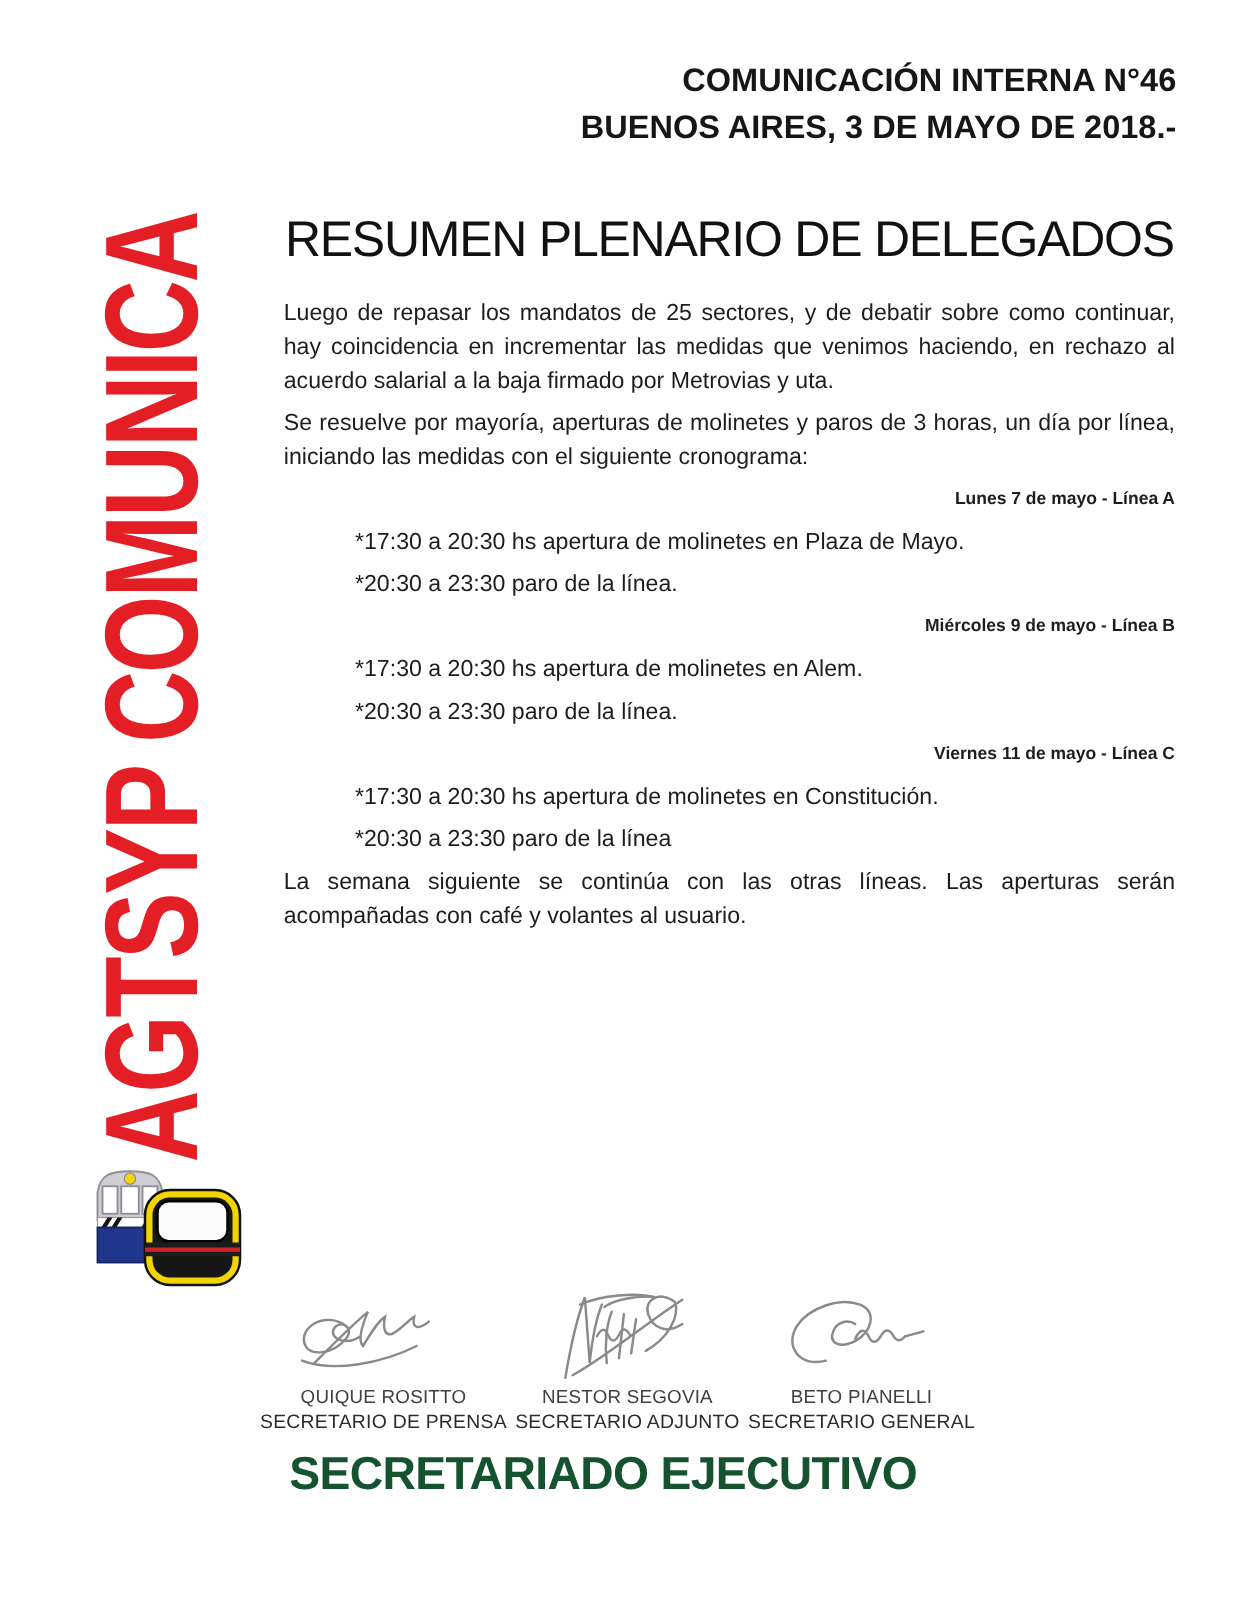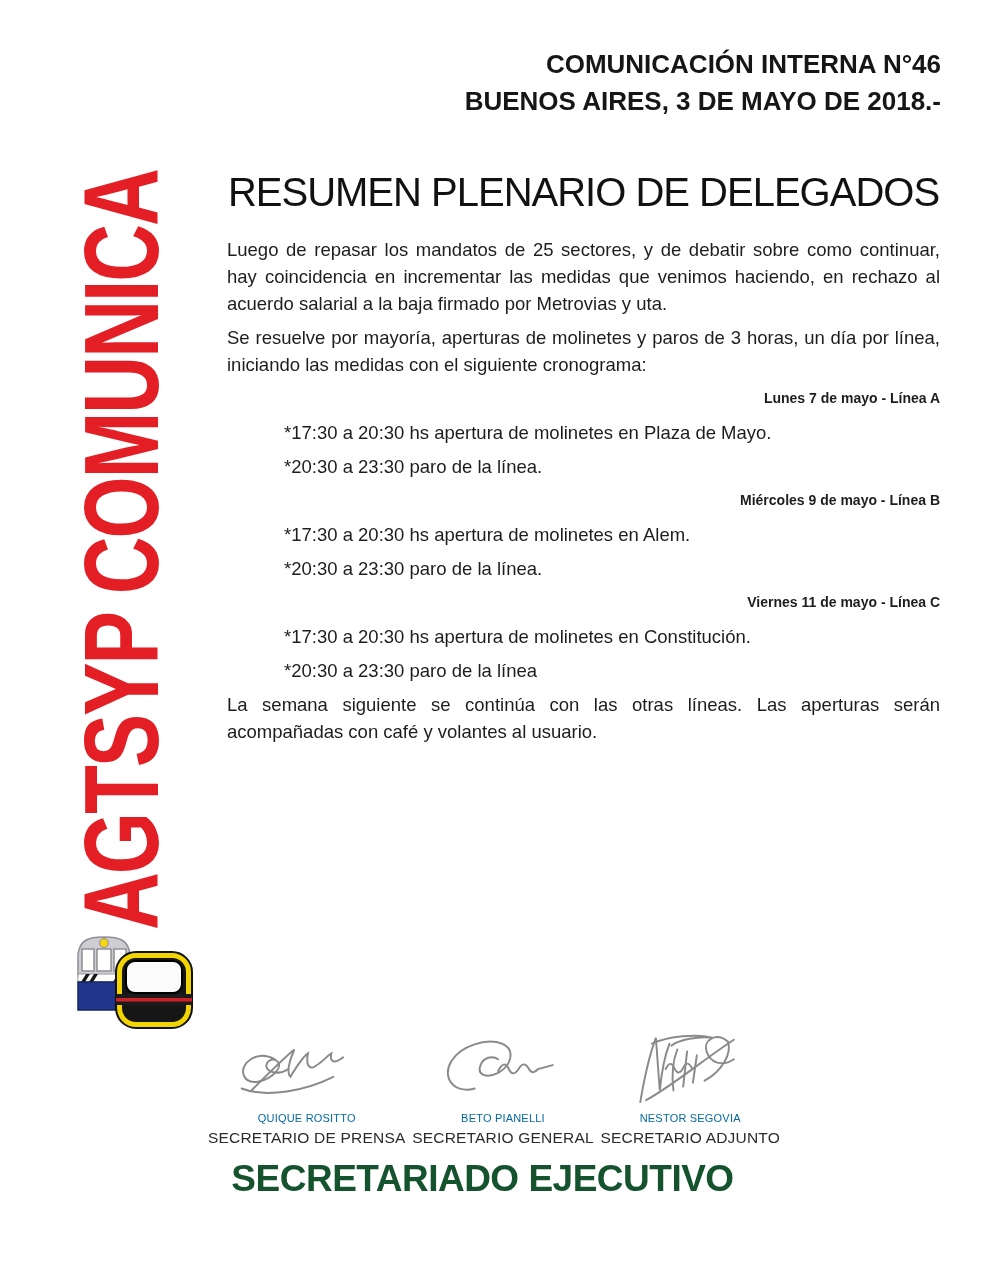--- a/index.html
+++ b/index.html
@@ -50,21 +50,21 @@
   
   .logo{position:absolute;left:72px;top:932px;width:124px;height:100px;}
 
   
   .sigs{
     position:absolute;left:208px;top:1030px;width:572px;
     display:flex;justify-content:space-between;
   }
   .sig{display:flex;flex-direction:column;align-items:center;}
   .sig svg{height:78px;display:block;}
-  .sig-name{font-size:11px;line-height:20px;color:#0369a1;letter-spacing:0.2px;}
+  .sig-name{font-size:15px;line-height:20px;color:#404040;letter-spacing:0.2px;}
   .sig-role{font-size:15.5px;line-height:20px;color:#2b2b2b;letter-spacing:0.2px;}
 
   .footer-title{
     position:absolute;left:225px;top:1158px;width:515px;text-align:center;
     font-size:37px;line-height:42px;font-weight:700;letter-spacing:-0.5px;color:#14532d;
   }
 </style>
 </head>
 <body>
 
@@ -127,35 +127,35 @@
       <svg viewBox="0 0 170 80" width="170" xmlns="http://www.w3.org/2000/svg" fill="none" stroke="#8a8a8a" stroke-width="2" stroke-linecap="round">
         <path d="M52,30 C34,20 16,34 20,46 C24,58 44,54 54,42 C62,32 48,26 44,34 C40,42 54,48 66,40"></path>
         <path d="M28,62 C48,42 62,28 72,20 C66,34 64,44 68,48 C74,38 80,28 86,24 C84,34 86,40 92,38 C100,34 106,26 110,24 C108,32 112,36 122,28"></path>
         <path d="M18,60 C44,70 84,62 112,48"></path>
       </svg>
       <div class="sig-name">QUIQUE ROSITTO</div>
       <div class="sig-role">SECRETARIO DE PRENSA</div>
     </div>
     <div class="sig">
       <svg viewBox="0 0 170 80" width="170" xmlns="http://www.w3.org/2000/svg" fill="none" stroke="#8a8a8a" stroke-width="2" stroke-linecap="round">
-        <path d="M56,60 C34,66 22,48 32,32 C42,16 68,8 84,14 C98,20 94,36 80,44 C68,50 58,46 62,36 C65,28 74,26 80,30"></path>
-        <path d="M80,42 q6,-12 11,-2 q4,9 10,0 q5,-9 10,-1 q4,8 10,1 L136,36"></path>
-      </svg>
-      <div class="sig-name">BETO PIANELLI</div>
-      <div class="sig-role">SECRETARIO GENERAL</div>
-    </div>
-    <div class="sig">
-      <svg viewBox="0 0 170 80" width="170" xmlns="http://www.w3.org/2000/svg" fill="none" stroke="#8a8a8a" stroke-width="2" stroke-linecap="round">
         <path d="M34,74 C38,50 44,24 50,8 L54,62 C56,42 60,24 64,14"></path>
         <path d="M46,14 C64,6 92,4 108,8 C94,6 74,10 66,16"></path>
         <path d="M68,62 C66,46 68,30 72,20 M78,58 L82,22 M88,54 L92,26"></path>
         <path d="M60,40 q5,-10 9,-1 q4,9 9,0 q4,-9 9,0"></path>
         <path d="M100,52 C118,42 128,24 124,12 C112,2 98,10 102,22 C106,34 118,38 130,30"></path>
         <path d="M40,72 C66,58 102,28 130,10"></path>
       </svg>
       <div class="sig-name">NESTOR SEGOVIA</div>
       <div class="sig-role">SECRETARIO ADJUNTO</div>
     </div>
+    <div class="sig">
+      <svg viewBox="0 0 170 80" width="170" xmlns="http://www.w3.org/2000/svg" fill="none" stroke="#8a8a8a" stroke-width="2" stroke-linecap="round">
+        <path d="M56,60 C34,66 22,48 32,32 C42,16 68,8 84,14 C98,20 94,36 80,44 C68,50 58,46 62,36 C65,28 74,26 80,30"></path>
+        <path d="M80,42 q6,-12 11,-2 q4,9 10,0 q5,-9 10,-1 q4,8 10,1 L136,36"></path>
+      </svg>
+      <div class="sig-name">BETO PIANELLI</div>
+      <div class="sig-role">SECRETARIO GENERAL</div>
+    </div>
   </div>
 
   <div class="footer-title">SECRETARIADO EJECUTIVO</div>
 
 </div>
 
 </body></html>

